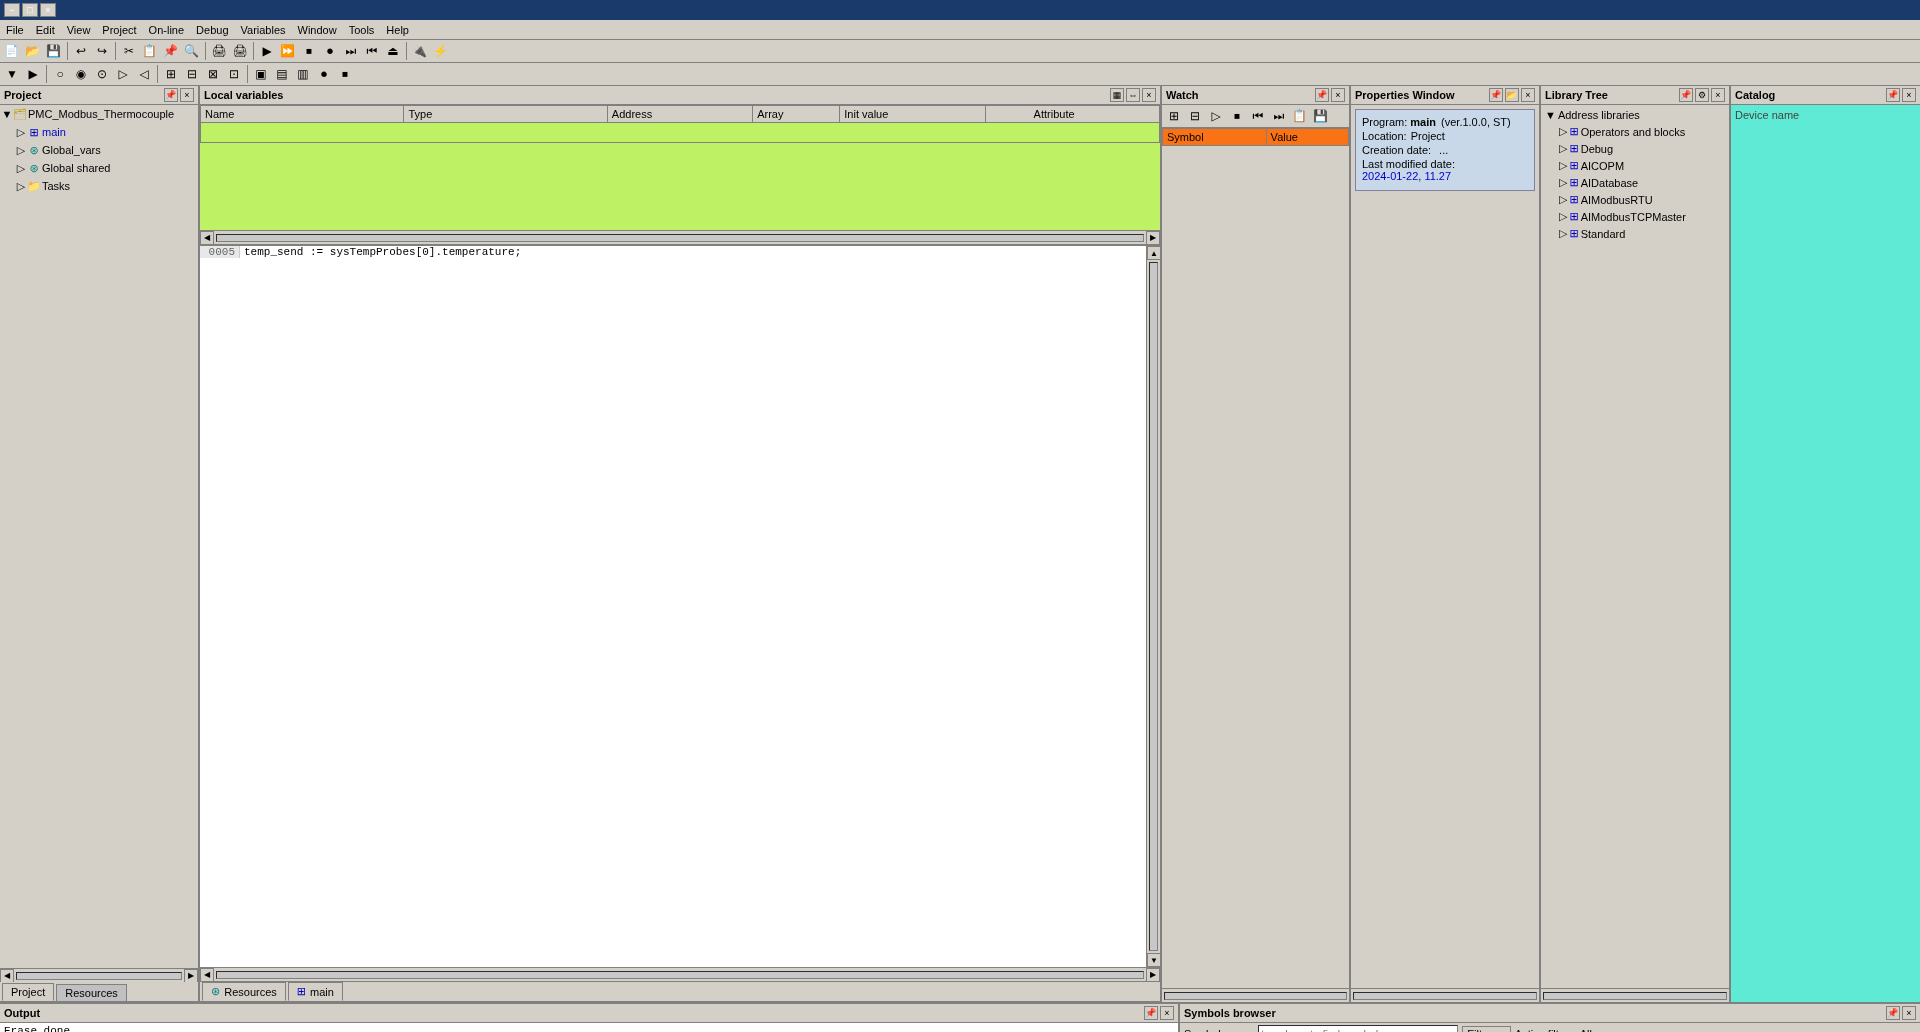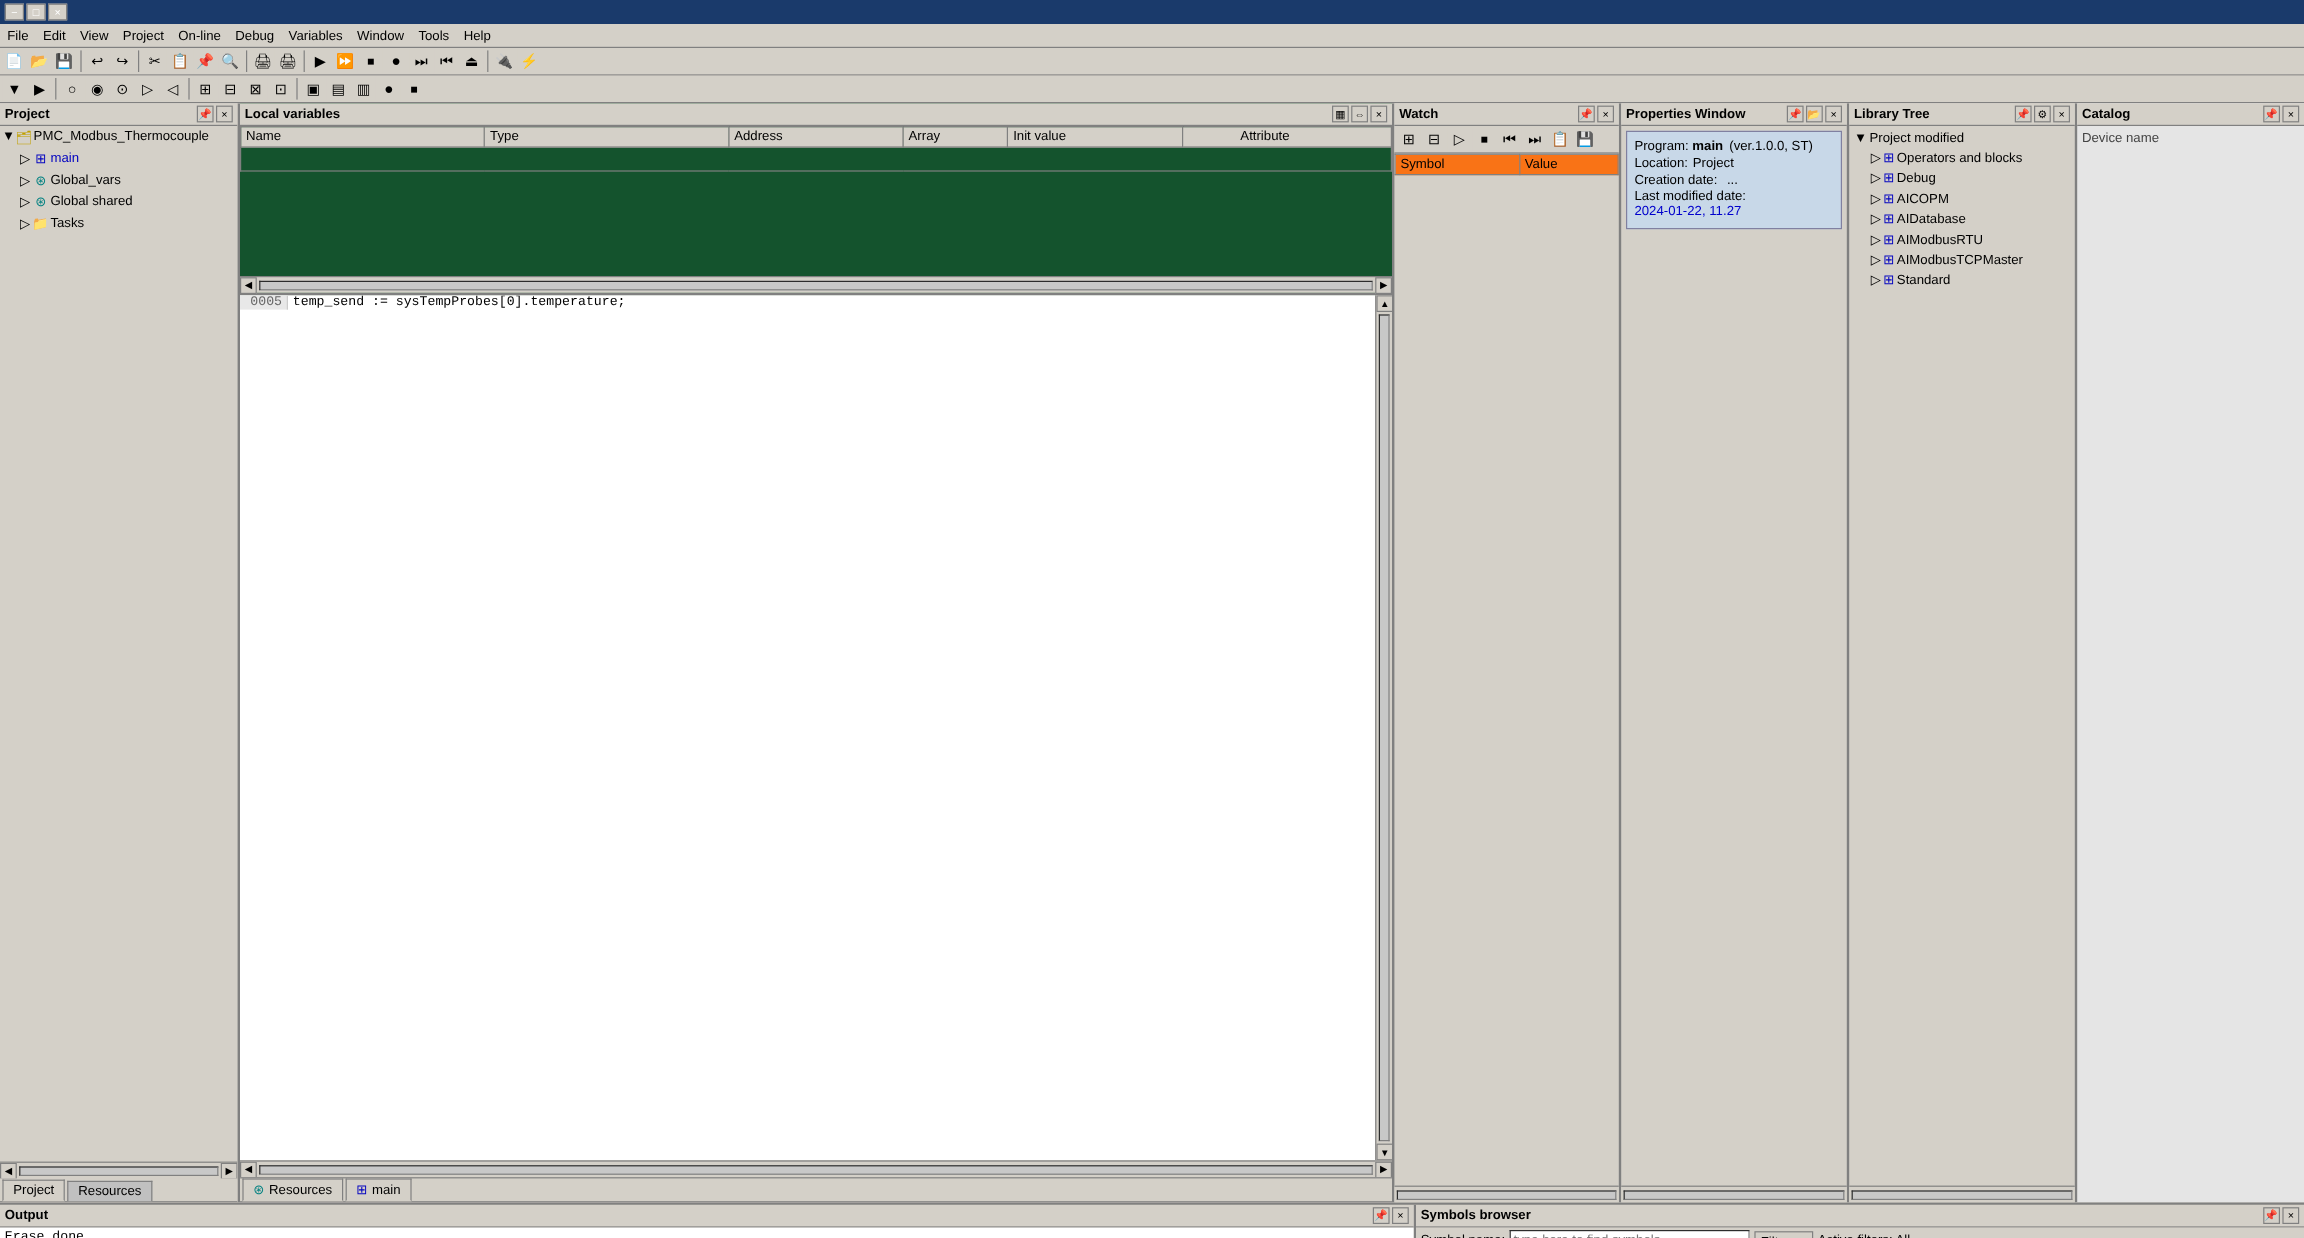--- a/index.html
+++ b/index.html
@@ -181,21 +181,21 @@
         <span>Project</span>
       </div>
       <div class="tab">
         <span>Resources</span>
       </div>
     </div>
   </div>
 
   <div style="flex:1; display:flex; flex-direction:column; overflow:hidden;">
 
-    <div style="height:160px; min-height:120px; background:#14532d; border-bottom:2px solid #808080; display:flex; flex-direction:column;">
+    <div style="height:160px; min-height:120px; background:#bef264; border-bottom:2px solid #808080; display:flex; flex-direction:column;">
       <div class="panel-header">
         <span class="panel-title">Local variables</span>
         <div class="panel-controls">
           <div class="panel-ctrl-btn">▦</div>
           <div class="panel-ctrl-btn">⇔</div>
           <div class="panel-ctrl-btn">×</div>
         </div>
       </div>
       <div style="flex:1; overflow:auto;">
         <table class="var-table" style="width:100%;">
@@ -339,21 +339,21 @@
       <div class="panel-controls">
         <div class="panel-ctrl-btn">📌</div>
         <div class="panel-ctrl-btn">⚙</div>
         <div class="panel-ctrl-btn">×</div>
       </div>
     </div>
     <div style="flex:1; overflow:auto; padding:2px;">
 
       <div class="lib-tree-item" style="padding-left:2px;">
         <span>▼</span>
-        <span style="margin-left:2px;">Project modified</span>
+        <span style="margin-left:2px;">Address libraries</span>
       </div>
 
       <div class="lib-tree-item" style="padding-left:16px;">
         <span>▷</span>
         <span style="margin-left:2px; color:#0000c0;">⊞</span>
         <span style="margin-left:2px;">Operators and blocks</span>
       </div>
       <div class="lib-tree-item" style="padding-left:16px;">
         <span>▷</span>
         <span style="margin-left:2px; color:#0000c0;">⊞</span>
@@ -384,21 +384,21 @@
         <span style="margin-left:2px; color:#0000c0;">⊞</span>
         <span style="margin-left:2px;">Standard</span>
       </div>
     </div>
 
     <div style="height:14px; background:#d4d0c8; border-top:1px solid #808080; display:flex; align-items:center;">
       <div style="flex:1; height:8px; background:#c8c8c8; border:1px inset #808080; margin:0 2px;"></div>
     </div>
   </div>
 
-  <div style="width:190px; min-width:190px; background:#e5e5e5; border-left:1px solid #808080; display:flex; flex-direction:column;">
+  <div style="width:190px; min-width:190px; background:#5eead4; border-left:1px solid #808080; display:flex; flex-direction:column;">
     <div class="panel-header">
       <span class="panel-title">Catalog</span>
       <div class="panel-controls">
         <div class="panel-ctrl-btn">📌</div>
         <div class="panel-ctrl-btn">×</div>
       </div>
     </div>
     <div style="flex:1; overflow:auto; padding:4px;">
       <div style="font-size:11px; color:#444;">Device name</div>
     </div>

